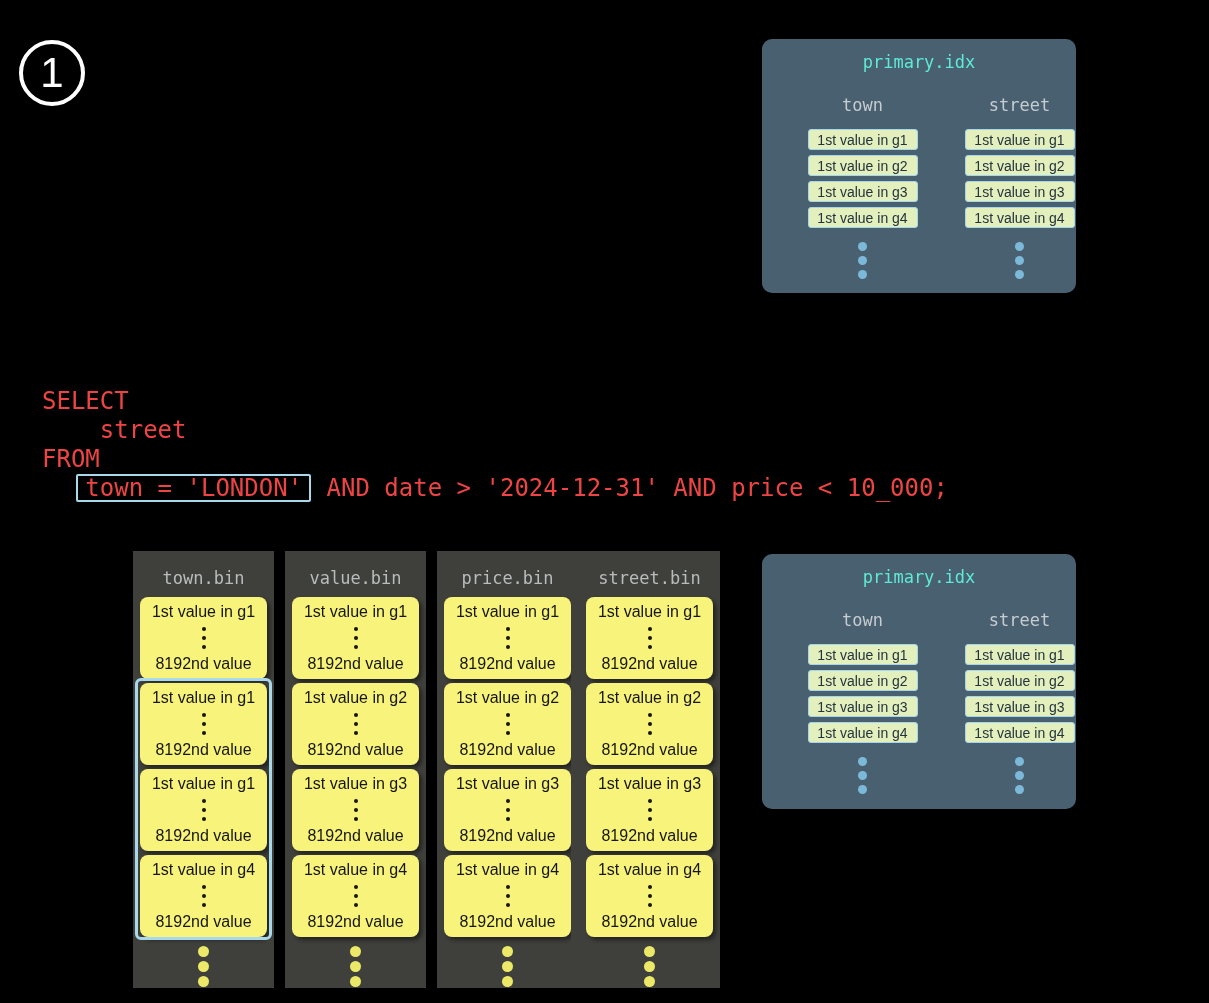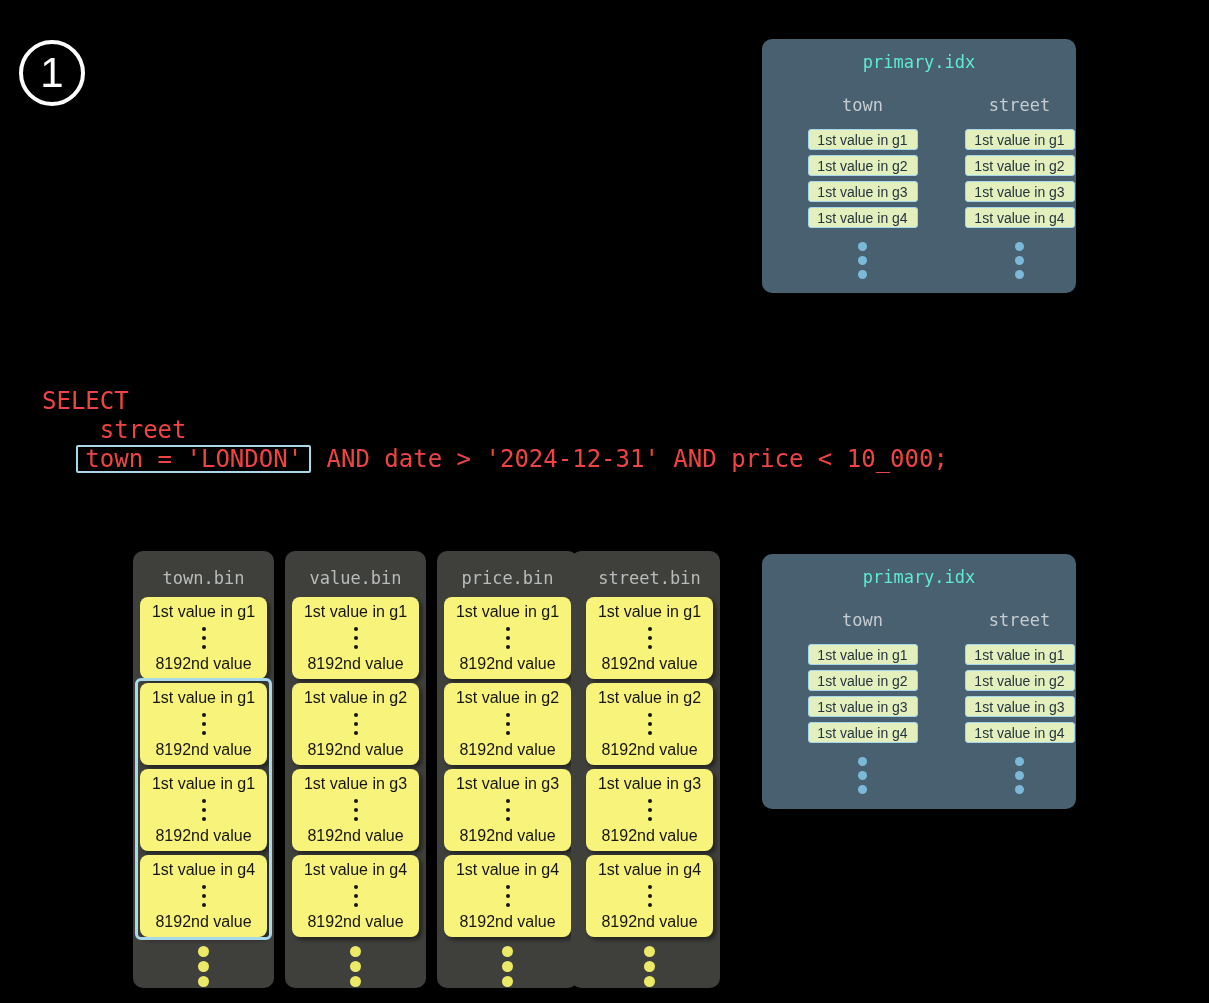--- a/index.html
+++ b/index.html
@@ -39,21 +39,21 @@
   .dots3.small{width:4px;height:4px;background:#161616;align-self:center;
               box-shadow:0 9px 0 #161616,0 18px 0 #161616;margin-bottom:18px;}
 
   
   .sql{position:absolute;left:42px;top:356px;color:#ef4444;font-size:24px;line-height:29px;margin-top:31px;}
   .sql-line{white-space:pre;height:29px;}
   .sql-hl{display:inline-block;border:2.5px solid #a9d8ea;border-radius:2px;
           padding:1px 7px 0;margin-left:-9px;margin-right:1px;line-height:23px;}
 
   
-  .fbox{position:absolute;top:551px;width:141px;height:437px;background:#3f403c;border-radius:10px;}
+  .fbox{position:absolute;top:551px;width:141px;height:437px;background:#3f403c;border-radius:0;}
   .f0{left:133px;} .f1{left:285px;} .f2{left:437px;} .f3{left:571px;padding-left:8px;}
   .ftitle{margin-top:17px;text-align:center;font-size:17px;color:#b9bcbc;}
   .gblocks{display:flex;flex-direction:column;gap:4px;margin-top:9px;align-items:center;}
   .gblock{width:127px;height:82px;box-sizing:border-box;background:#f8f37a;border-radius:8px;
           box-shadow:3px 3px 4px rgba(0,0,0,.45);
           display:flex;flex-direction:column;justify-content:space-between;
           padding:6px 0;}
   .gtop,.gbot{text-align:center;font-size:16px;color:#161616;white-space:nowrap;}
   .sel-border{position:absolute;left:2px;top:127px;width:137px;height:262px;box-sizing:border-box;
           border:3px solid #a9d8ea;border-radius:6px;pointer-events:none;}
@@ -86,20 +86,21 @@
         <div class="chip">1st value in g3</div>
         <div class="chip">1st value in g4</div>
         <span class="dots3 blue"></span>
       </div>
     </div>
   </div>
 
   <div class="sql mono">
     <div class="sql-line">SELECT</div>
     <div class="sql-line">    street</div>
+    <div class="sql-line">FROM</div>
     <div class="sql-line"><span>   </span><span class="sql-hl">town = 'LONDON'</span><span> AND date &gt; '2024-12-31' AND price &lt; 10_000;</span></div>
   </div>
 
   <div class="fbox f0">
     <div class="ftitle mono">town.bin</div>
     <div class="gblocks">
       <div class="gblock">
         <div class="gtop">1st value in g1</div>
         <span class="dots3 small"></span>
         <div class="gbot">8192nd value</div>

